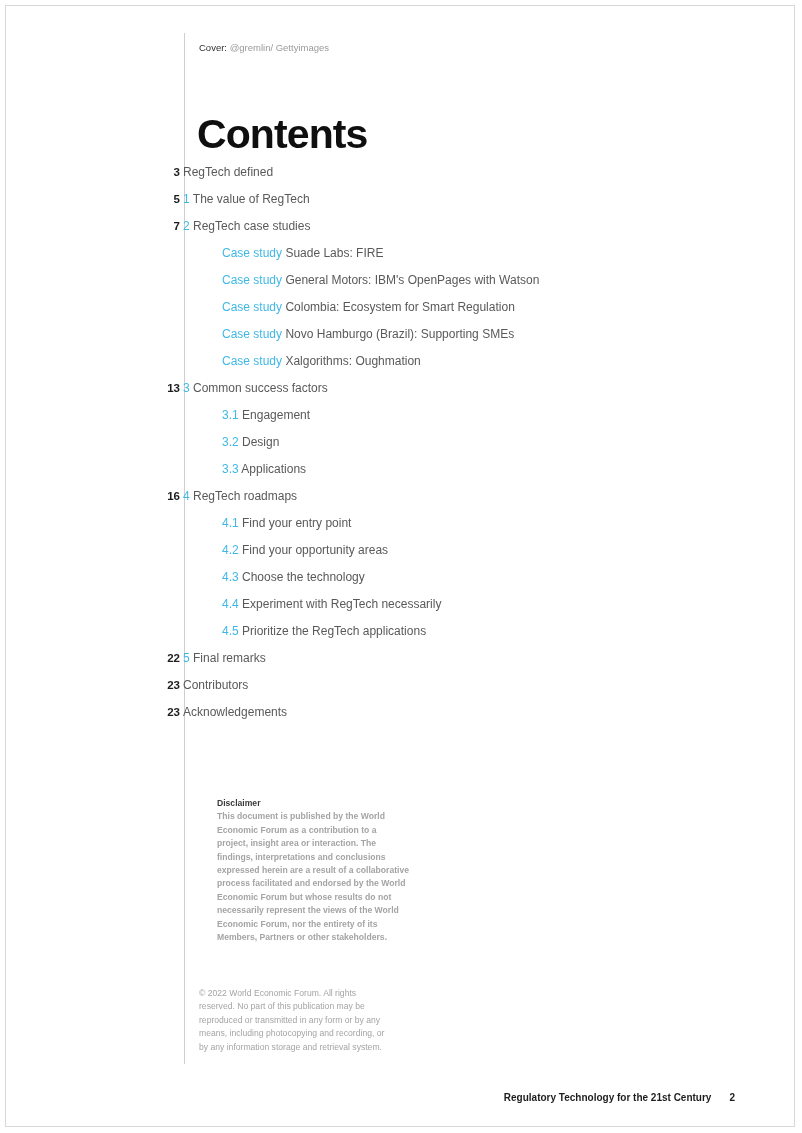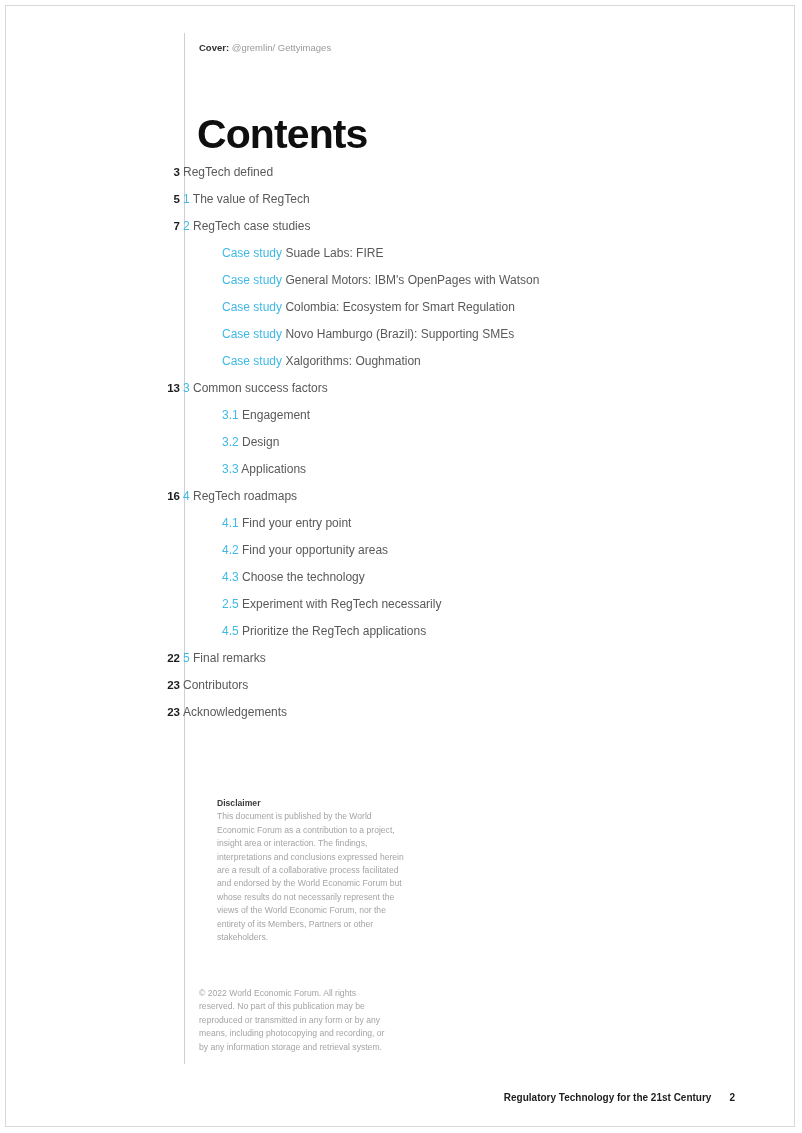--- a/index.html
+++ b/index.html
@@ -41,21 +41,21 @@
     position: absolute;
     left: 193px;
     top: 35px;
     width: 260px;
     font-size: 9.5px;
     line-height: 13px;
     color: #9a9a9a;
   }
   .credit .credit-label {
     color: #2f2f2f;
-    font-weight: bold;
+    font-weight: normal;
   }
 
   
   .title {
     position: absolute;
     left: 191px;
     top: 77px;
     font-size: 41px;
     line-height: 48px;
     font-weight: bold;
@@ -116,20 +116,21 @@
   .disc-title {
     font-size: 8.6px;
     line-height: 13.4px;
     font-weight: bold;
     color: #3a3a3a;
   }
   .disc-body {
     font-size: 8.6px;
     line-height: 13.4px;
     color: #a4a4a4;
+    font-weight: bold;
   }
   .copyright {
     position: absolute;
     left: 193px;
     top: 981px;
     width: 192px;
     font-size: 8.6px;
     line-height: 13.4px;
     color: #a4a4a4;
   }
@@ -224,21 +225,21 @@
       <div class="toc-row">
         <div class="pagenum"></div>
         <div class="entry lvl1"><span class="num">4.2</span> <span class="txt">Find your opportunity areas</span></div>
       </div>
       <div class="toc-row">
         <div class="pagenum"></div>
         <div class="entry lvl1"><span class="num">4.3</span> <span class="txt">Choose the technology</span></div>
       </div>
       <div class="toc-row">
         <div class="pagenum"></div>
-        <div class="entry lvl1"><span class="num">2.5</span> <span class="txt">Experiment with RegTech necessarily</span></div>
+        <div class="entry lvl1"><span class="num">4.4</span> <span class="txt">Experiment with RegTech necessarily</span></div>
       </div>
       <div class="toc-row">
         <div class="pagenum"></div>
         <div class="entry lvl1"><span class="num">4.5</span> <span class="txt">Prioritize the RegTech applications</span></div>
       </div>
       <div class="toc-row">
         <div class="pagenum">22</div>
         <div class="entry lvl0"><span class="num">5</span> <span class="txt">Final remarks</span></div>
       </div>
       <div class="toc-row">

